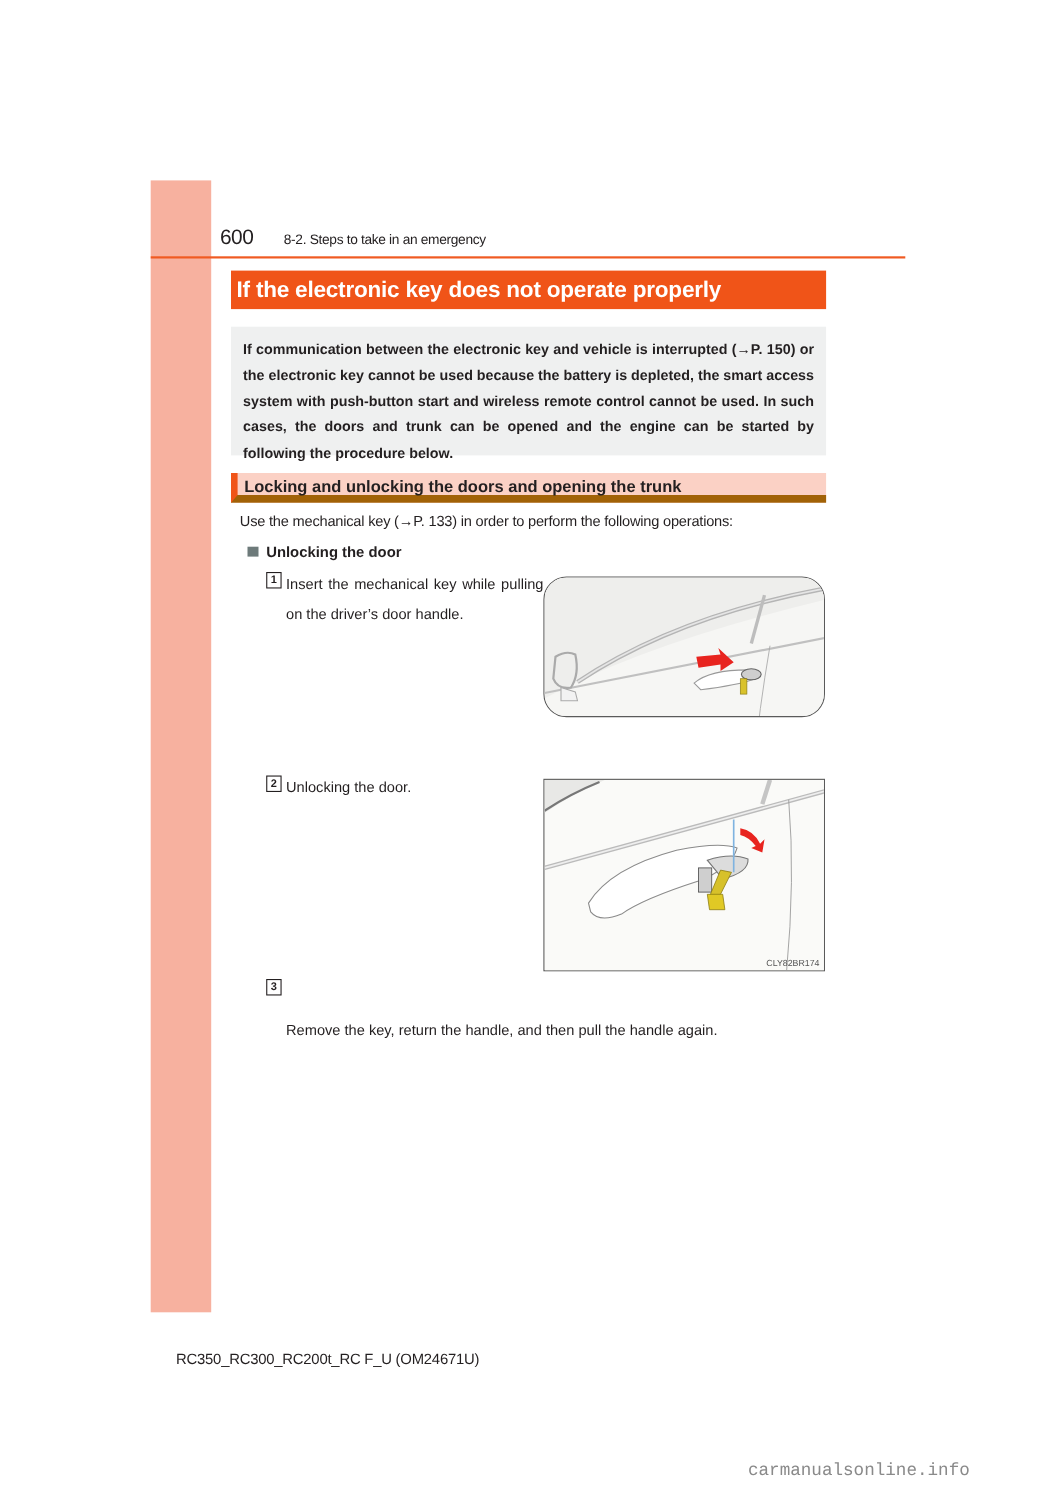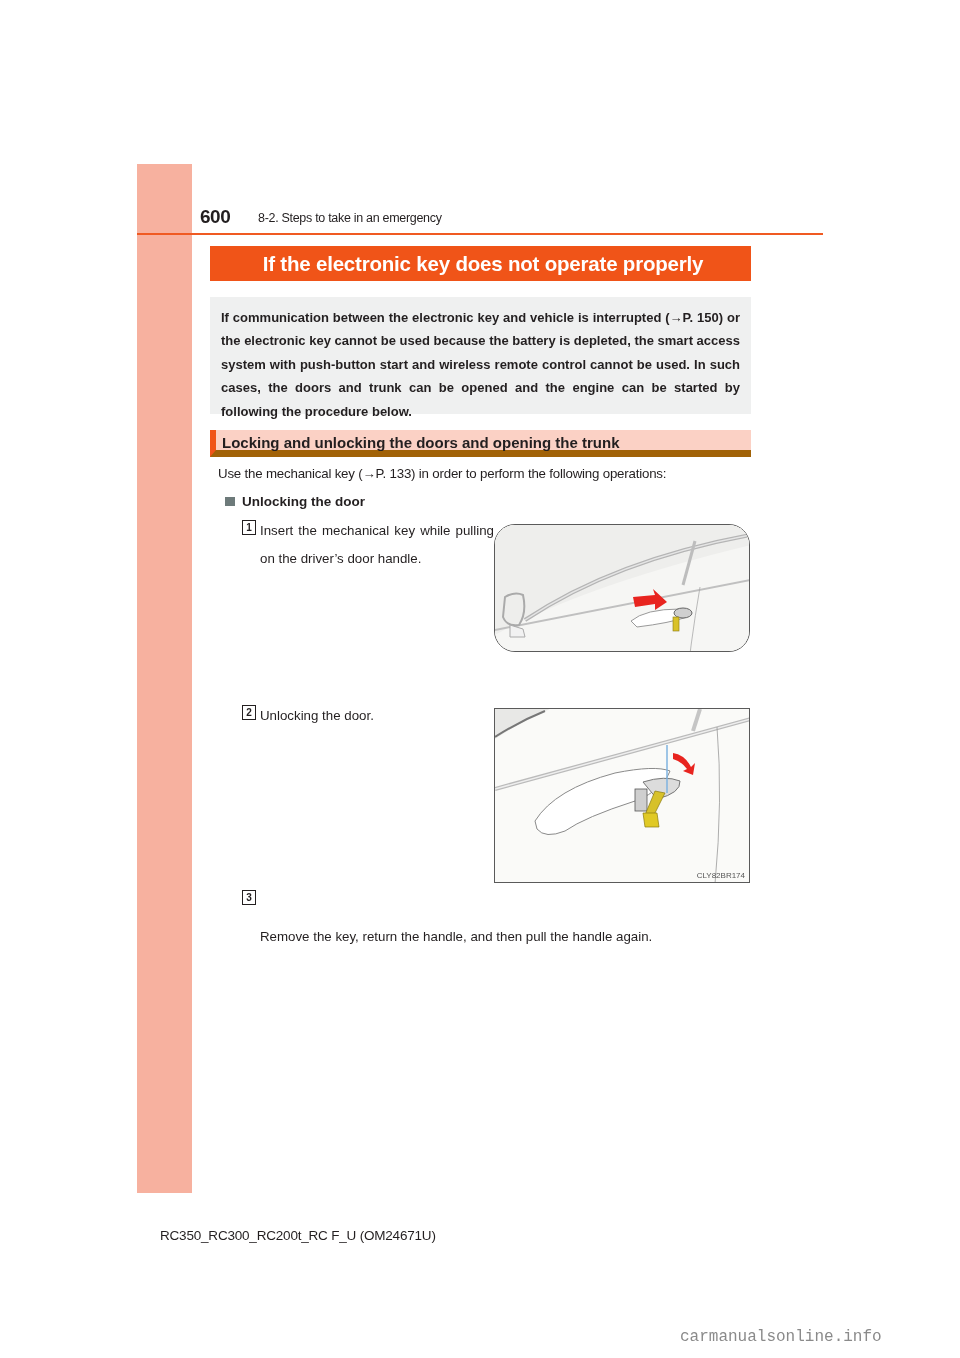--- a/index.html
+++ b/index.html
@@ -1,23 +1,23 @@
 <!DOCTYPE html>
 <html><head>
 <meta charset="utf-8">
 <style>
   html, body { margin:0; padding:0; background:#ffffff; }
   body { width:960px; height:1358px; position:relative; overflow:hidden;
          font-family:"Liberation Sans", sans-serif; color:#231f20; }
   .sidebar { position:absolute; left:137px; top:164px; width:55px; height:1029px; background:#f7b19f; }
-  .page-num { position:absolute; left:200px; top:206px; font-size:19px; font-weight:bold; letter-spacing:-0.5px; }
+  .page-num { position:absolute; left:200px; top:206px; font-size:19px; font-weight:normal; letter-spacing:-0.5px; }
   .section-title { position:absolute; left:258px; top:211px; font-size:12.5px; letter-spacing:-0.3px; }
   .header-rule { position:absolute; left:137px; top:233px; width:686px; height:2px; background:#f05a22; }
   .banner { position:absolute; left:210px; top:246px; width:541px; height:35px; background:#f05418;
-            color:#ffffff; font-weight:bold; font-size:20.5px; line-height:35px; padding-left:5px; box-sizing:border-box; letter-spacing:-0.2px;text-align:center; }
+            color:#ffffff; font-weight:bold; font-size:20.5px; line-height:35px; padding-left:5px; box-sizing:border-box; letter-spacing:-0.2px; }
   .intro-box { position:absolute; left:210px; top:297px; width:541px; height:117px; background:#eff0f0;
                box-sizing:border-box; padding:9px 11px 0 11px; font-weight:bold; font-size:13px; line-height:23.4px;
                text-align:justify; color:#231f20; }
   .subheading { position:absolute; left:210px; top:430px; width:541px; height:27px; background:#fbd1c5;
                 border-left:6px solid #f05418; border-bottom:7px solid #a16207; box-sizing:border-box;
                 font-weight:bold; font-size:15px; line-height:25px; padding-left:6px; }
   .lead { position:absolute; left:218px; top:466px; font-size:13.3px; letter-spacing:-0.2px; }
   .h3 { position:absolute; left:225px; top:494px; font-size:13.5px; font-weight:bold; }
   .h3 .sq { display:inline-block; width:10px; height:9px; background:#6d7a7a; margin-right:7px; vertical-align:0px; }
   .step-box { position:absolute; width:12px; height:13px; border:1.2px solid #231f20; font-size:10px; font-weight:bold;

